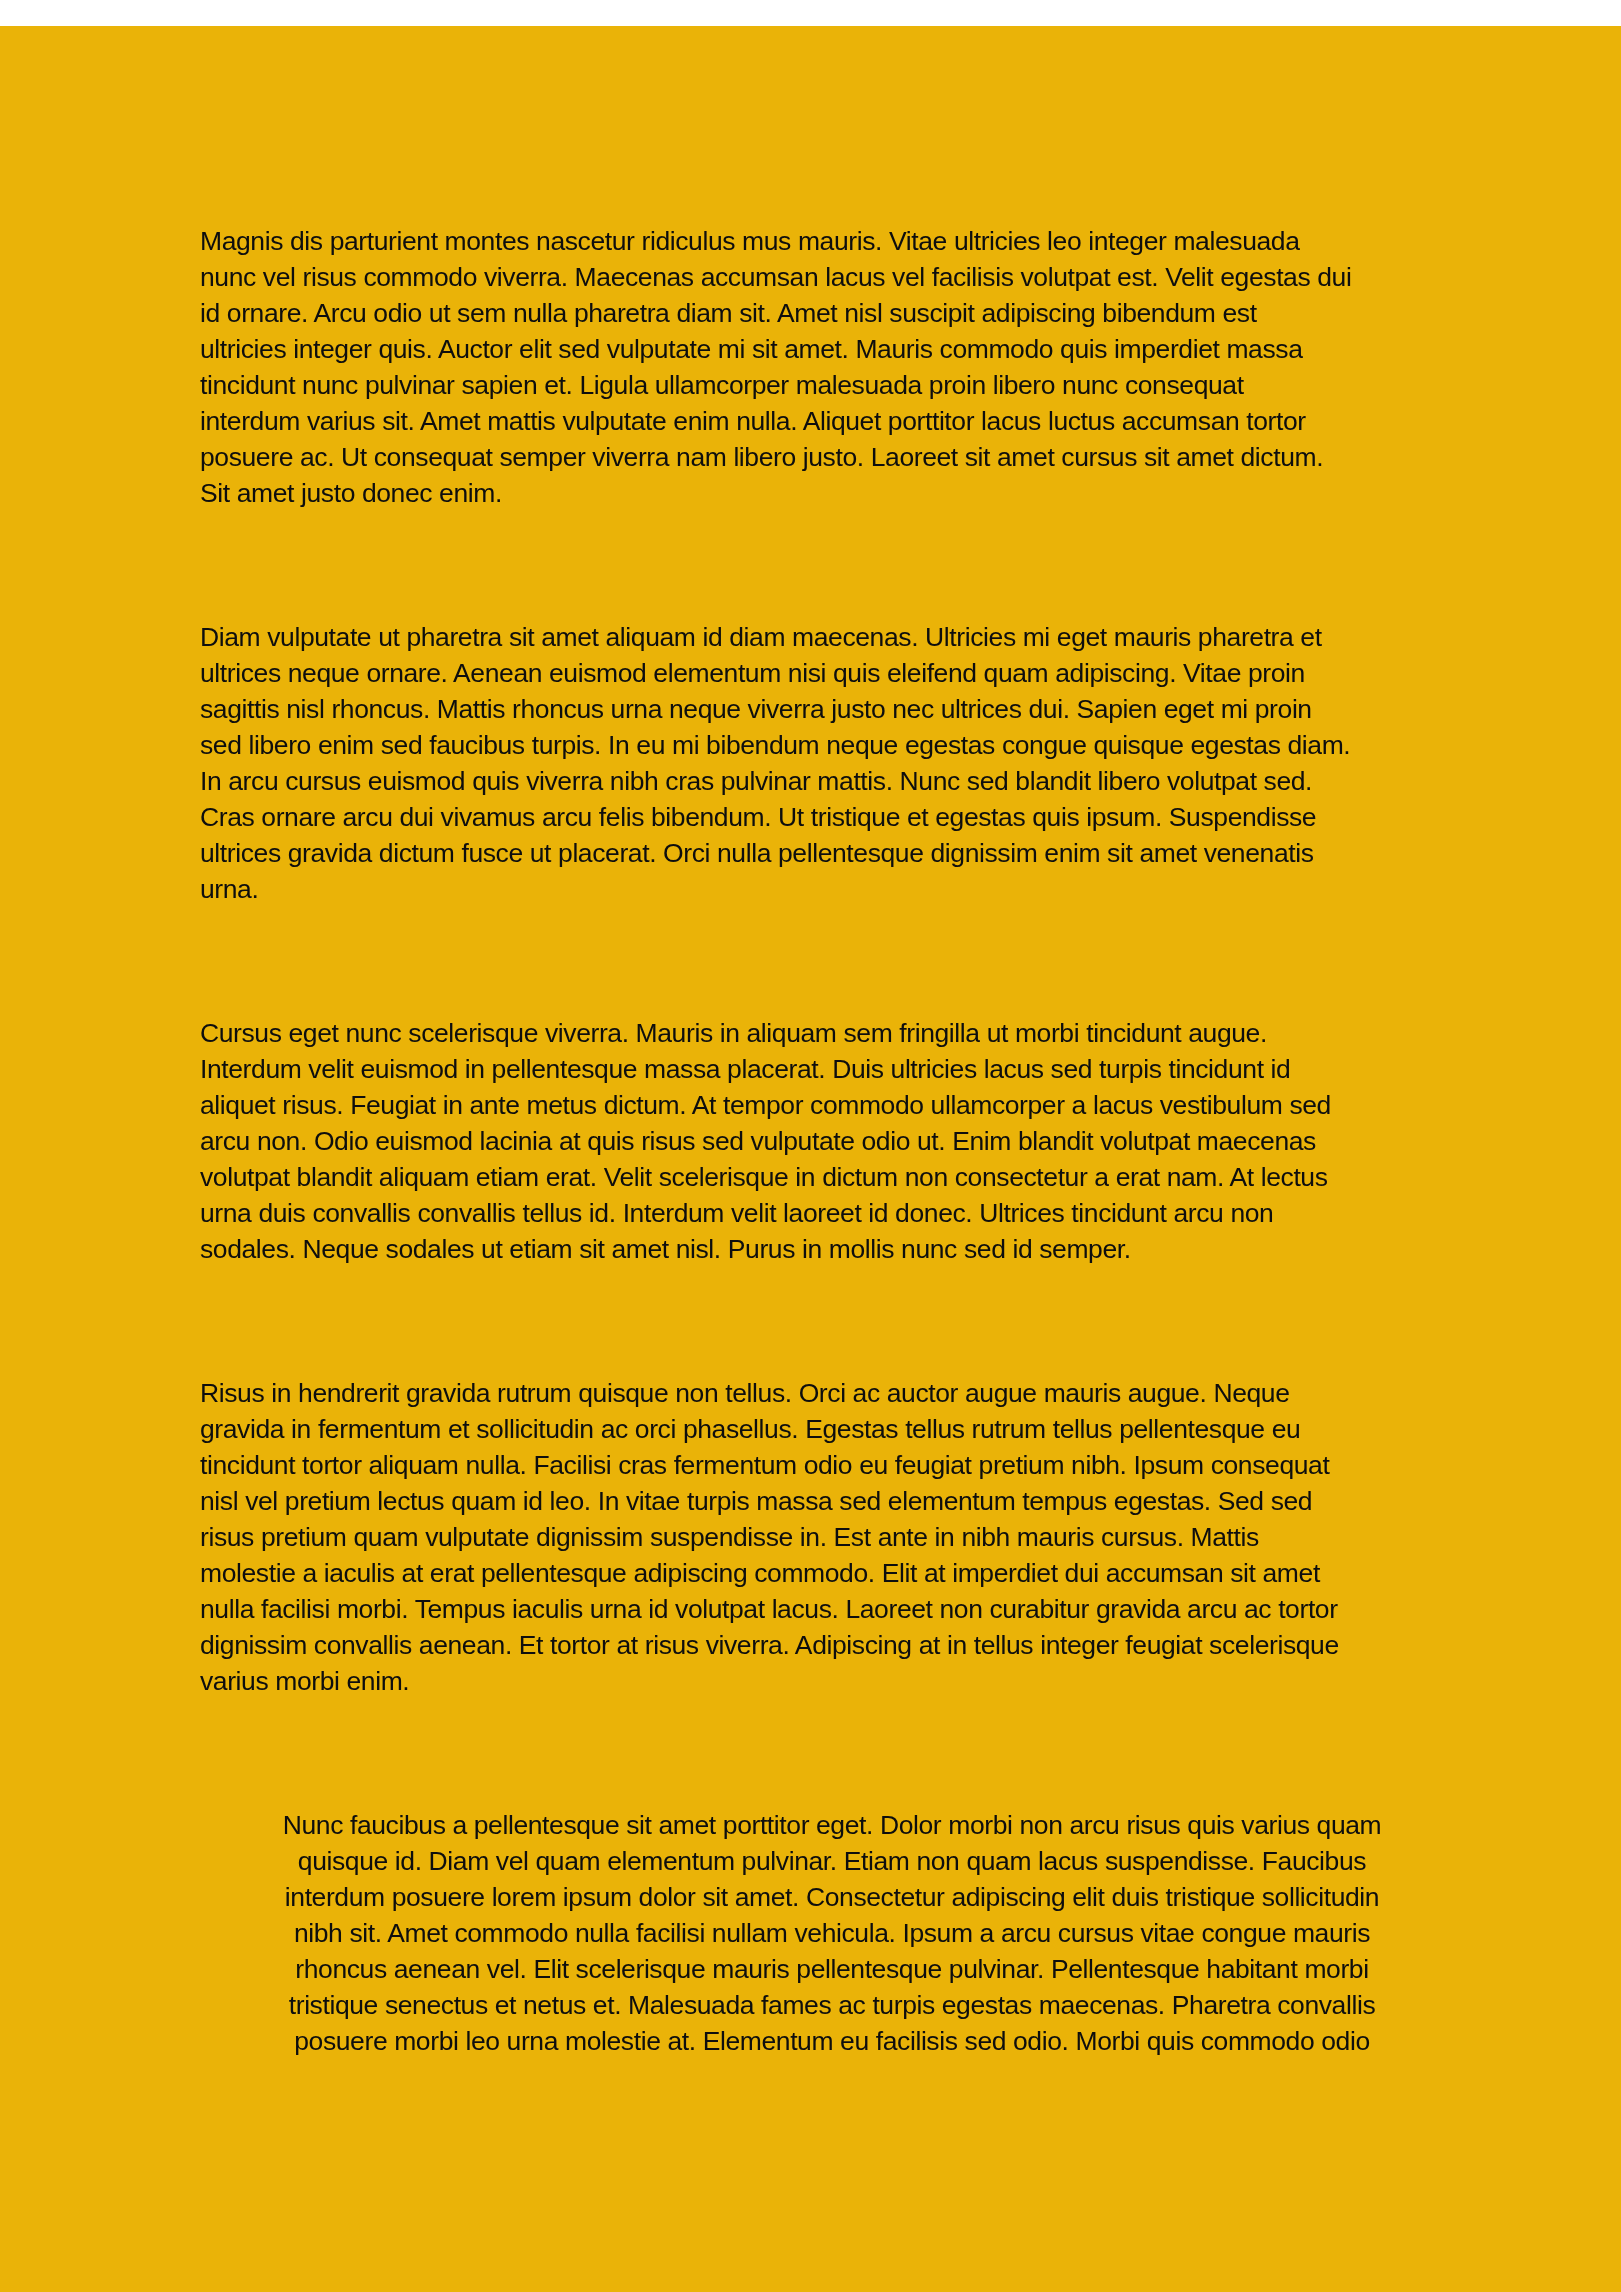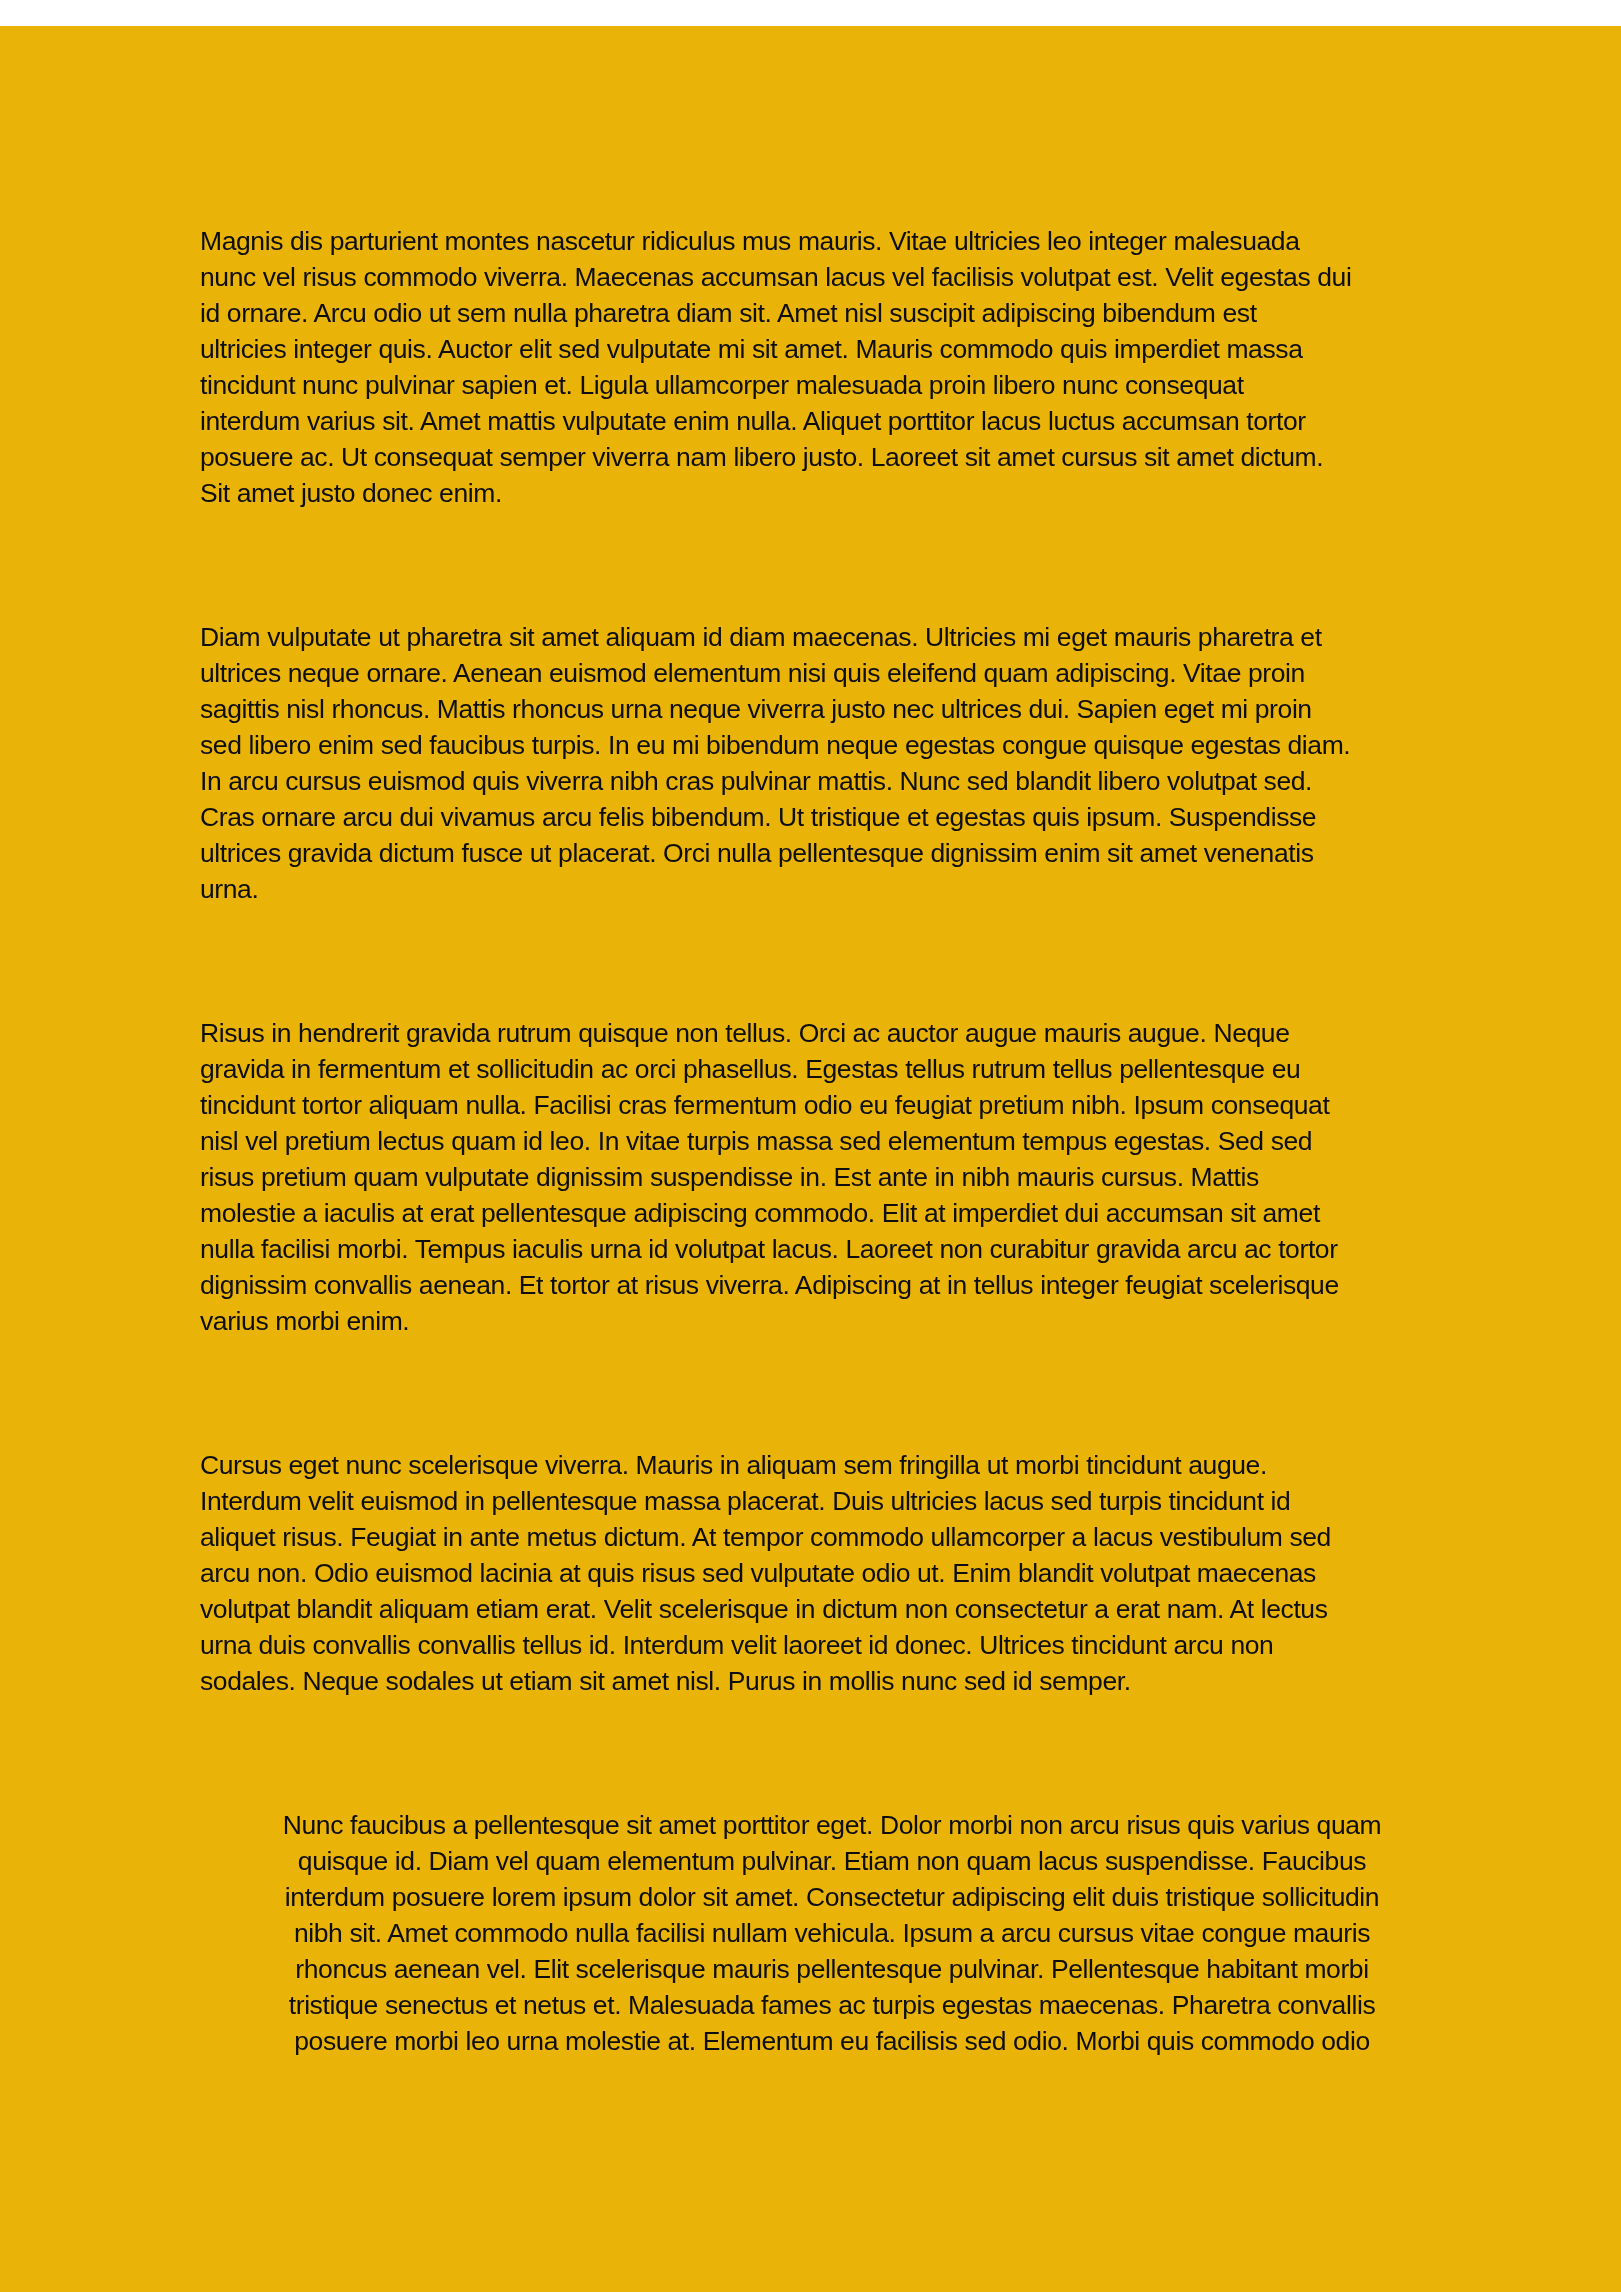--- a/index.html
+++ b/index.html
@@ -48,36 +48,36 @@
 posuere ac. Ut consequat semper viverra nam libero justo. Laoreet sit amet cursus sit amet dictum.
 Sit amet justo donec enim.</p>
     <p class="para">Diam vulputate ut pharetra sit amet aliquam id diam maecenas. Ultricies mi eget mauris pharetra et
 ultrices neque ornare. Aenean euismod elementum nisi quis eleifend quam adipiscing. Vitae proin
 sagittis nisl rhoncus. Mattis rhoncus urna neque viverra justo nec ultrices dui. Sapien eget mi proin
 sed libero enim sed faucibus turpis. In eu mi bibendum neque egestas congue quisque egestas diam.
 In arcu cursus euismod quis viverra nibh cras pulvinar mattis. Nunc sed blandit libero volutpat sed.
 Cras ornare arcu dui vivamus arcu felis bibendum. Ut tristique et egestas quis ipsum. Suspendisse
 ultrices gravida dictum fusce ut placerat. Orci nulla pellentesque dignissim enim sit amet venenatis
 urna.</p>
+    <p class="para">Cursus eget nunc scelerisque viverra. Mauris in aliquam sem fringilla ut morbi tincidunt augue.
+Interdum velit euismod in pellentesque massa placerat. Duis ultricies lacus sed turpis tincidunt id
+aliquet risus. Feugiat in ante metus dictum. At tempor commodo ullamcorper a lacus vestibulum sed
+arcu non. Odio euismod lacinia at quis risus sed vulputate odio ut. Enim blandit volutpat maecenas
+volutpat blandit aliquam etiam erat. Velit scelerisque in dictum non consectetur a erat nam. At lectus
+urna duis convallis convallis tellus id. Interdum velit laoreet id donec. Ultrices tincidunt arcu non
+sodales. Neque sodales ut etiam sit amet nisl. Purus in mollis nunc sed id semper.</p>
     <p class="para">Risus in hendrerit gravida rutrum quisque non tellus. Orci ac auctor augue mauris augue. Neque
 gravida in fermentum et sollicitudin ac orci phasellus. Egestas tellus rutrum tellus pellentesque eu
 tincidunt tortor aliquam nulla. Facilisi cras fermentum odio eu feugiat pretium nibh. Ipsum consequat
 nisl vel pretium lectus quam id leo. In vitae turpis massa sed elementum tempus egestas. Sed sed
 risus pretium quam vulputate dignissim suspendisse in. Est ante in nibh mauris cursus. Mattis
 molestie a iaculis at erat pellentesque adipiscing commodo. Elit at imperdiet dui accumsan sit amet
 nulla facilisi morbi. Tempus iaculis urna id volutpat lacus. Laoreet non curabitur gravida arcu ac tortor
 dignissim convallis aenean. Et tortor at risus viverra. Adipiscing at in tellus integer feugiat scelerisque
 varius morbi enim.</p>
-    <p class="para">Cursus eget nunc scelerisque viverra. Mauris in aliquam sem fringilla ut morbi tincidunt augue.
-Interdum velit euismod in pellentesque massa placerat. Duis ultricies lacus sed turpis tincidunt id
-aliquet risus. Feugiat in ante metus dictum. At tempor commodo ullamcorper a lacus vestibulum sed
-arcu non. Odio euismod lacinia at quis risus sed vulputate odio ut. Enim blandit volutpat maecenas
-volutpat blandit aliquam etiam erat. Velit scelerisque in dictum non consectetur a erat nam. At lectus
-urna duis convallis convallis tellus id. Interdum velit laoreet id donec. Ultrices tincidunt arcu non
-sodales. Neque sodales ut etiam sit amet nisl. Purus in mollis nunc sed id semper.</p>
     <p class="para">Nunc faucibus a pellentesque sit amet porttitor eget. Dolor morbi non arcu risus quis varius quam
 quisque id. Diam vel quam elementum pulvinar. Etiam non quam lacus suspendisse. Faucibus
 interdum posuere lorem ipsum dolor sit amet. Consectetur adipiscing elit duis tristique sollicitudin
 nibh sit. Amet commodo nulla facilisi nullam vehicula. Ipsum a arcu cursus vitae congue mauris
 rhoncus aenean vel. Elit scelerisque mauris pellentesque pulvinar. Pellentesque habitant morbi
 tristique senectus et netus et. Malesuada fames ac turpis egestas maecenas. Pharetra convallis
 posuere morbi leo urna molestie at. Elementum eu facilisis sed odio. Morbi quis commodo odio</p>
   </div>
 </div>
 

